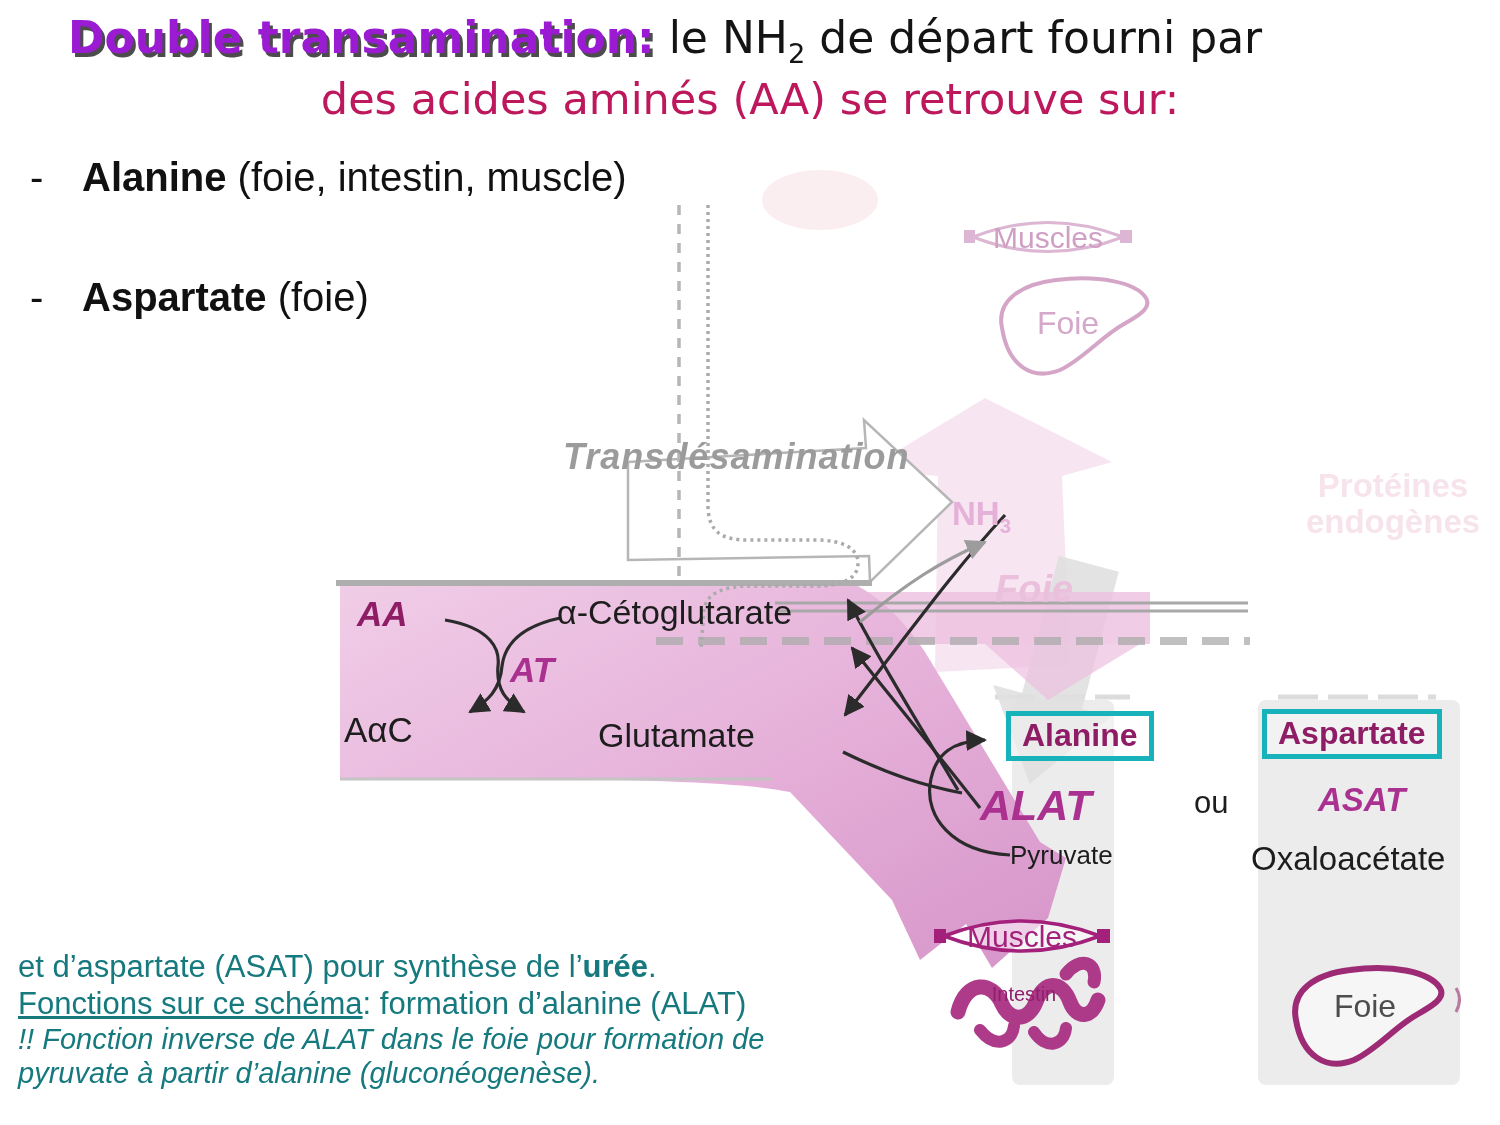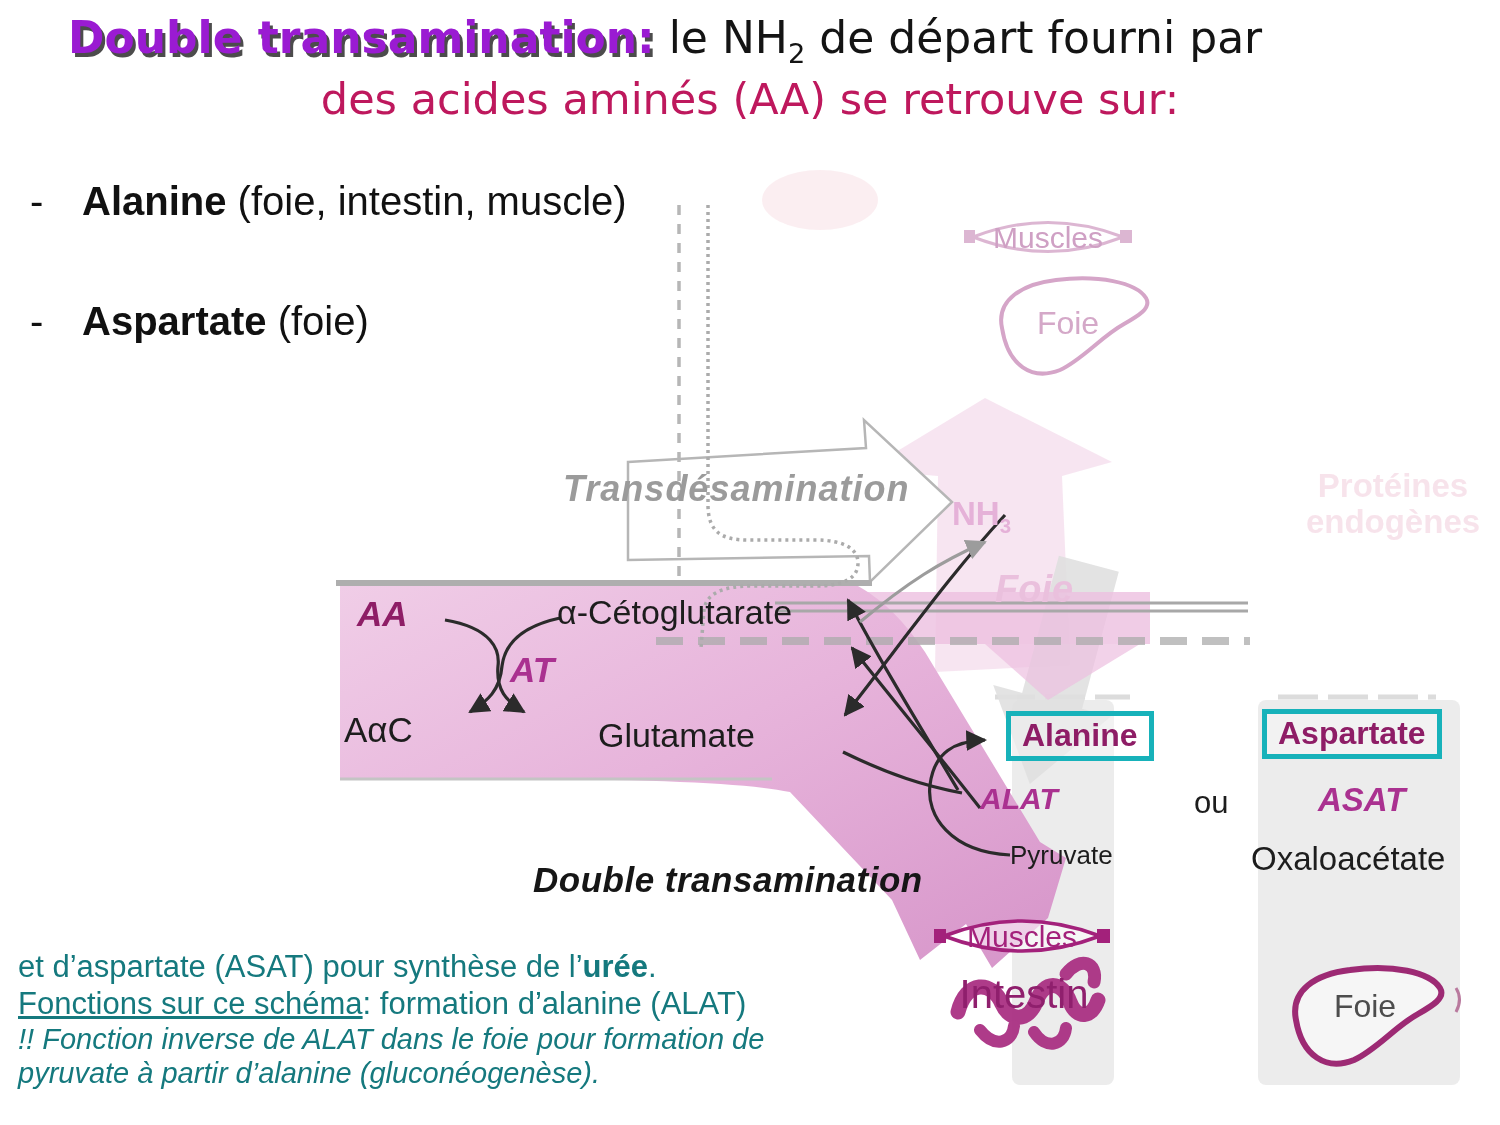--- a/index.html
+++ b/index.html
@@ -10,25 +10,25 @@
   .keep-ws{white-space:pre;}
   
   .title-row{position:absolute;left:68px;top:12px;width:1420px;z-index:3;
              font-family:"DejaVu Sans",sans-serif;font-size:44px;}
   .title-hl{font-weight:bold;color:#9a1bd2;text-shadow:3px 4px 0 rgba(45,45,45,.85);}
   .title-rest{color:#141414;}
   .title-line2{position:absolute;left:0;top:74px;width:100%;text-align:center;z-index:3;
                font-family:"DejaVu Sans",sans-serif;font-size:43px;color:#be185d;}
   sub.t{font-size:.62em;}
   
-  .bullet{position:absolute;left:30px;font-size:40px;z-index:3;color:#111;margin-top:24px;}
+  .bullet{position:absolute;left:30px;font-size:40px;z-index:3;color:#111;}
   .bullet .dash{display:inline-block;width:52px;}
   .bullet b{font-weight:bold;}
   
-  .gray-it{font-weight:bold;font-style:italic;color:#9b9b9b;margin-top:32px;}
+  .gray-it{font-weight:bold;font-style:italic;color:#9b9b9b;}
   .magenta-dark{font-weight:bold;color:#8e1d66;}
   .enzyme{font-weight:bold;font-style:italic;color:#aa3190;}
   .blk{color:#1d1d1d;}
   .faded-pink{color:#e5b1d8;font-weight:bold;}
   .tealbox{position:absolute;z-index:2;border:5px solid #17b2ba;padding:3px 11px 5px;
            background:rgba(255,255,255,.35);font-size:32px;font-weight:bold;color:#8e1d66;line-height:1;}
   .organ-lbl{transform:translate(-50%,-50%);}
   .ghost{position:absolute;z-index:1;font-size:33px;font-weight:bold;color:#efc2d4;opacity:.45;
          text-align:center;white-space:pre-line;line-height:1.1;}
   
@@ -164,39 +164,38 @@
   <div class="lbl blk" style="left:344px;top:712px;font-size:35px;">AαC</div>
 
   <div class="lbl blk" style="left:557px;top:595px;font-size:34px;">α-Cétoglutarate</div>
 
   <div class="lbl blk" style="left:598px;top:718px;font-size:34px;">Glutamate</div>
 
   <div class="tealbox" style="left:1006px;top:711px;">Alanine</div>
 
   <div class="tealbox" style="left:1262px;top:709px;">Aspartate</div>
 
-  <div class="lbl enzyme" style="left:980px;top:783px;font-size:30px;">ALAT</div>
+  <div class="lbl enzyme" style="left:980px;top:783px;font-size:43px;">ALAT</div>
 
   <div class="lbl blk" style="left:1194px;top:787px;font-size:31px;">ou</div>
 
   <div class="lbl enzyme" style="left:1318px;top:783px;font-size:33px;">ASAT</div>
 
   <div class="lbl blk" style="left:1010px;top:842px;font-size:26px;">Pyruvate</div>
 
   <div class="lbl blk" style="left:1251px;top:842px;font-size:33px;">Oxaloacétate</div>
 
-  <div class="lbl" style="left:533px;top:862px;font-size:35px;font-weight:bold;font-style:italic;color:#161616;letter-spacing:.5px;">Double transamination</div>
 
   <div class="lbl organ-lbl" style="left:1048px;top:238px;font-size:30px;color:#cfa0c4;">Muscles</div>
 
   <div class="lbl organ-lbl" style="left:1068px;top:324px;font-size:32px;color:#d4a8c8;">Foie</div>
 
   <div class="lbl organ-lbl" style="left:1022px;top:937px;font-size:30px;color:#a3217b;">Muscles</div>
 
-  <div class="lbl organ-lbl" style="left:1024px;top:994px;font-size:40px;color:#8f1f6d;">Intestin</div>
+  <div class="lbl organ-lbl" style="left:1024px;top:994px;font-size:20px;color:#8f1f6d;">Intestin</div>
 
   <div class="lbl organ-lbl" style="left:1365px;top:1007px;font-size:32px;color:#4d4d4d;">Foie</div>
 
   <div id="footer">
     <div><span>et d’aspartate (ASAT) pour synthèse de l’</span><b>urée</b><span>.</span></div>
     <div><span class="u">Fonctions sur ce schéma</span><span>: formation d’alanine (ALAT)</span></div>
     <div class="it">!! Fonction inverse de ALAT dans le foie pour formation de</div>
     <div class="it">pyruvate à partir d’alanine (gluconéogenèse).</div>
   </div>
 

